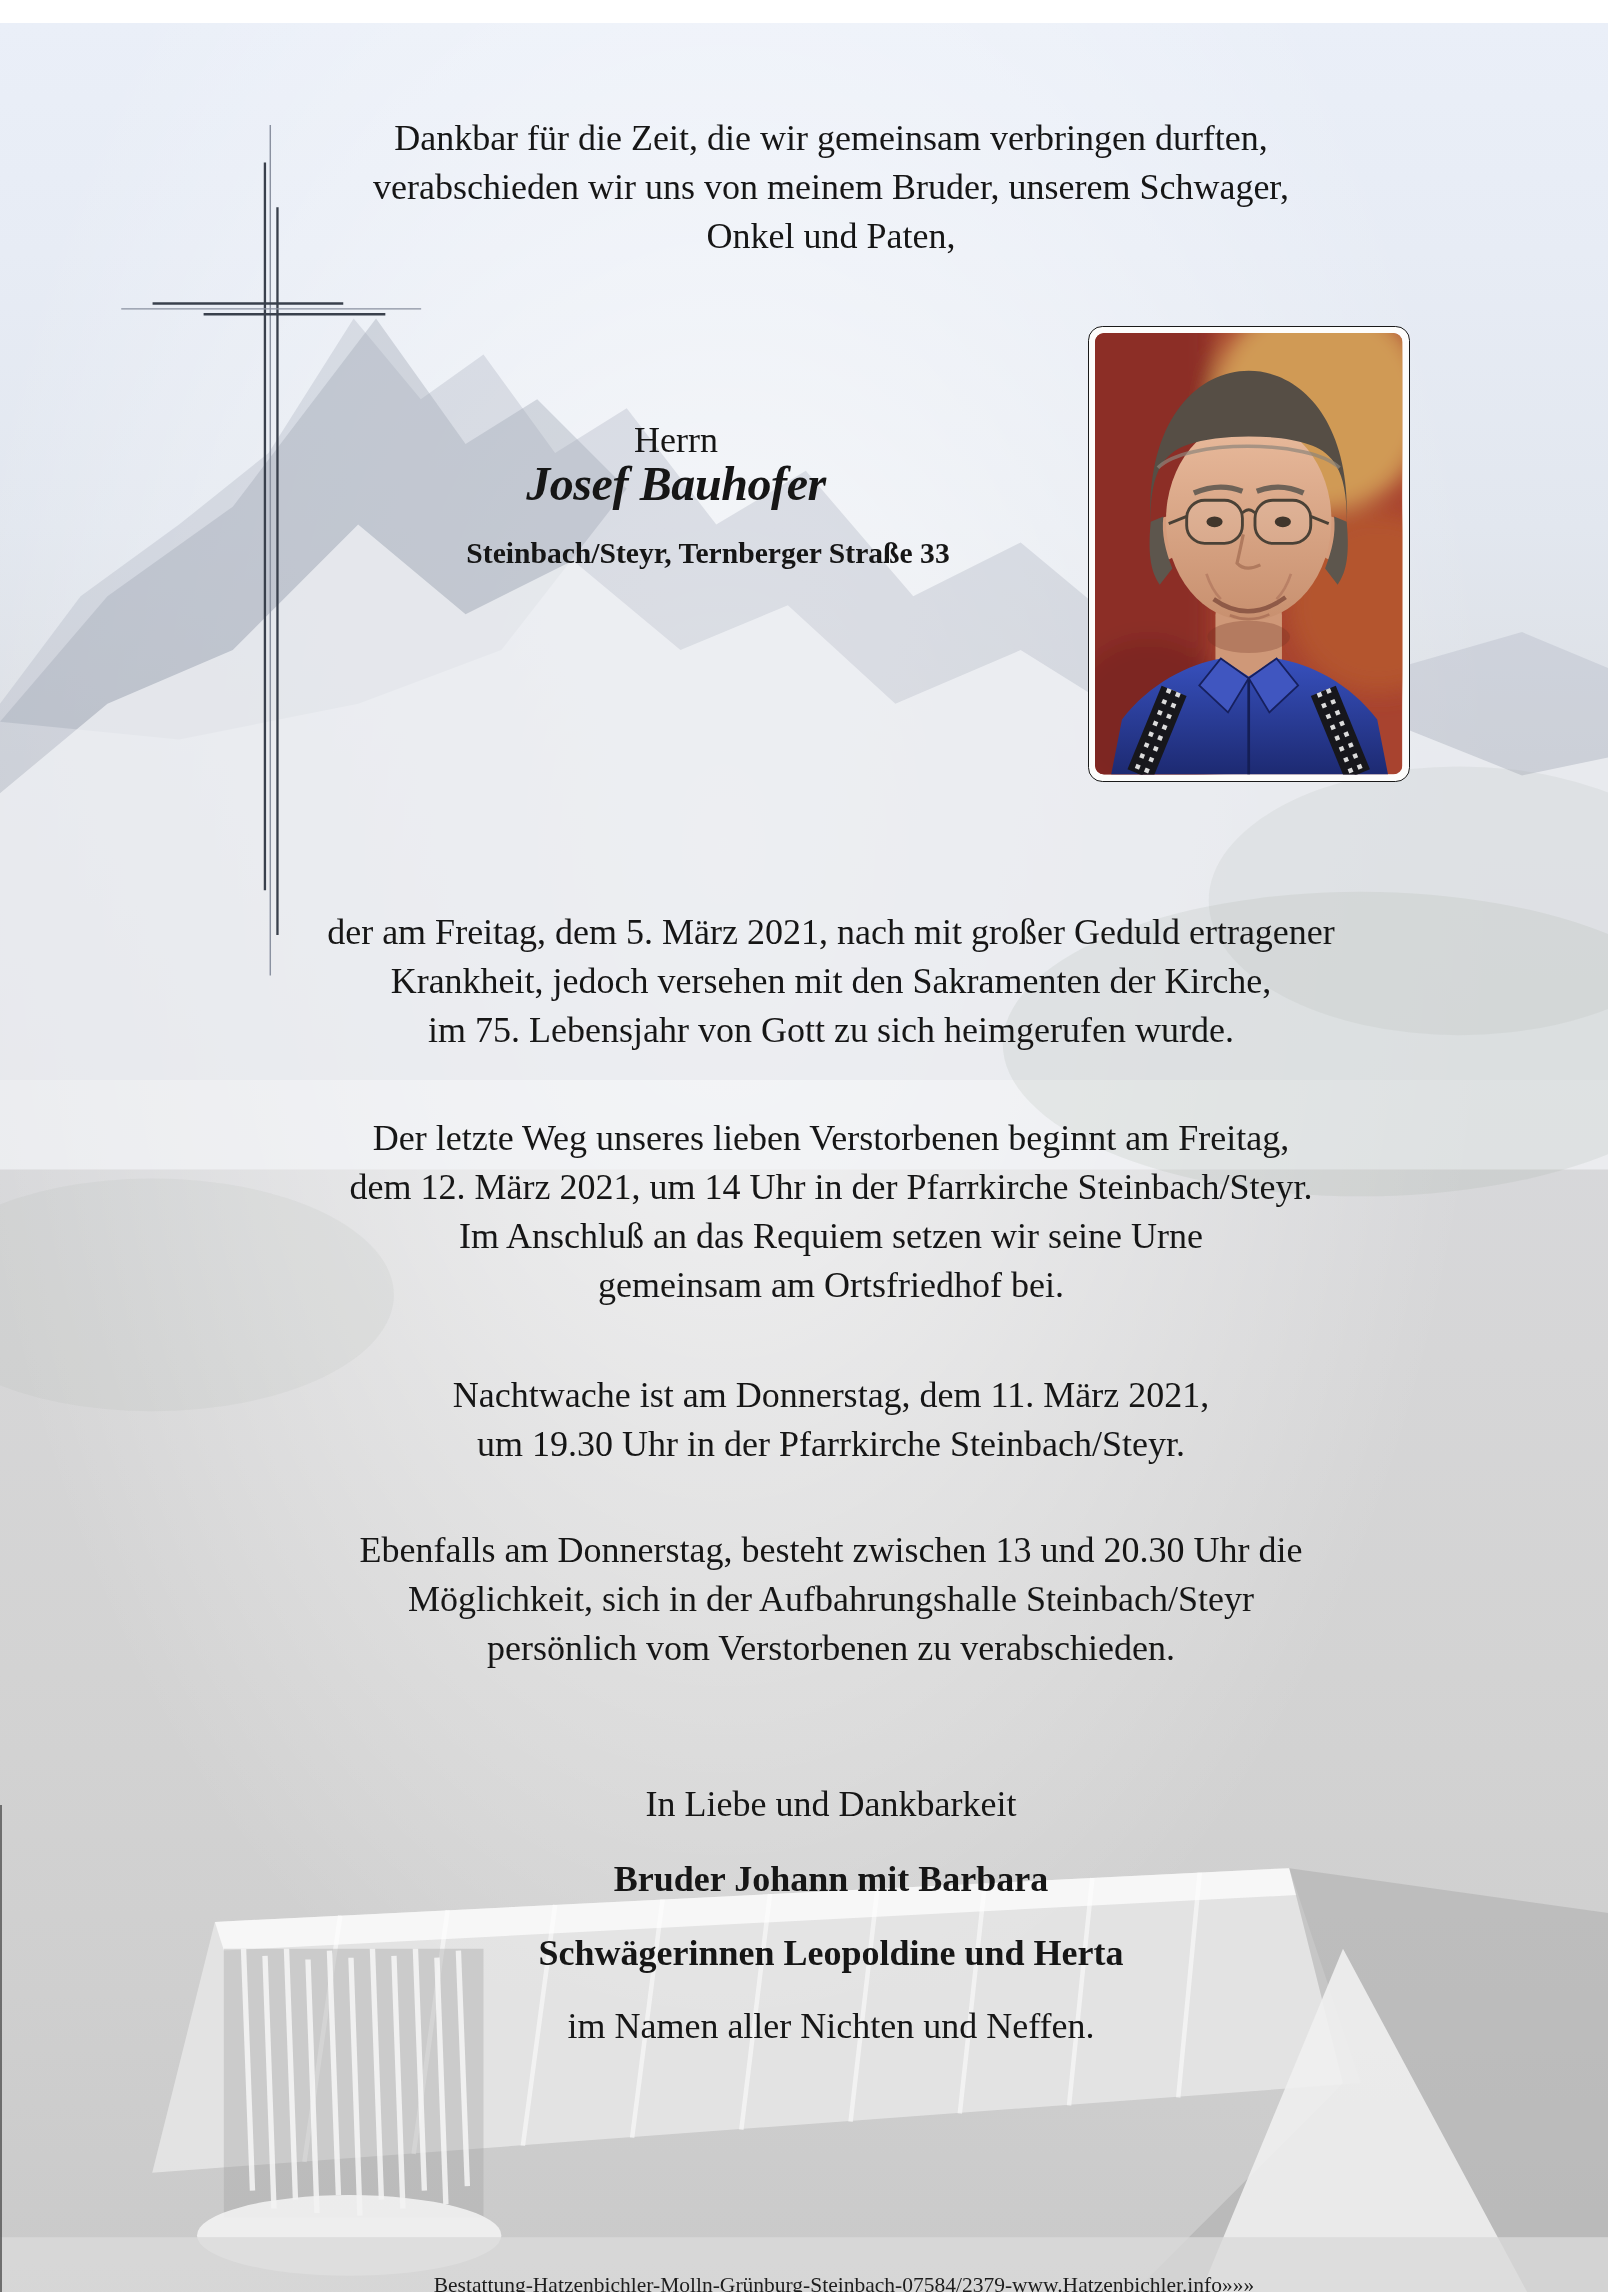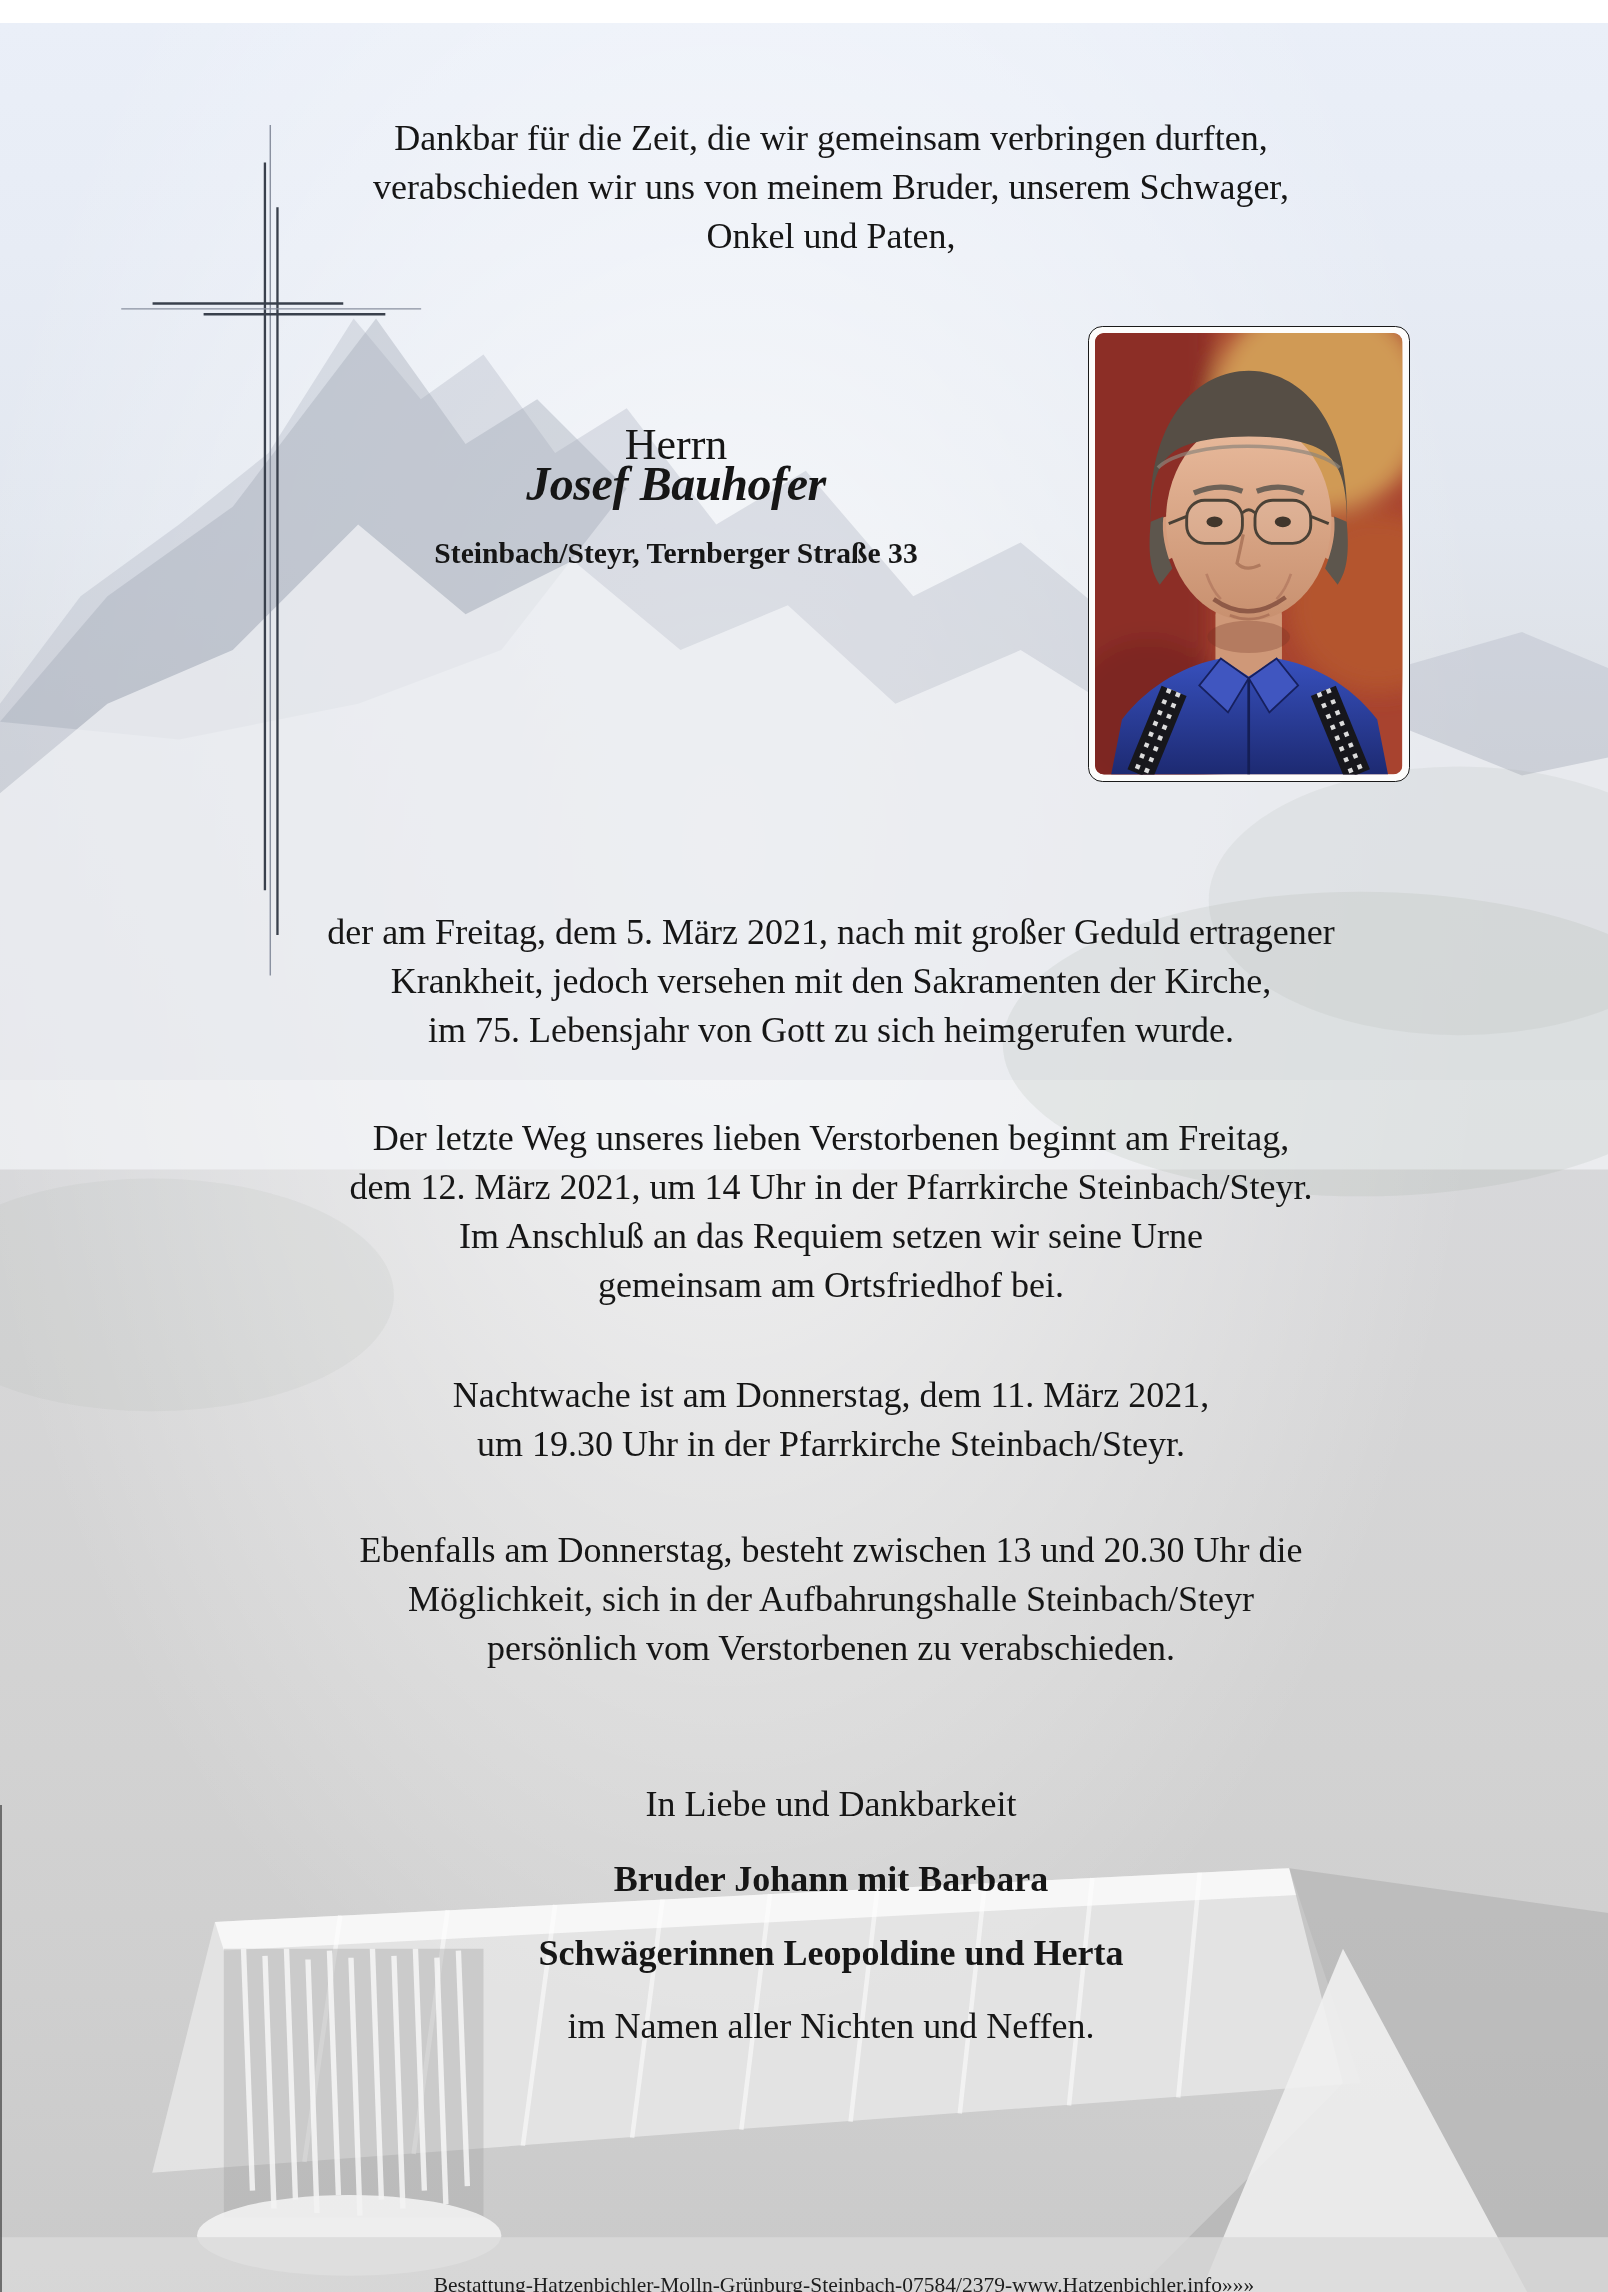--- a/index.html
+++ b/index.html
@@ -31,25 +31,25 @@
   .p3{top:1348px;}
   .p4{top:1503px;}
   .closing{position:absolute;left:0;width:1608px;text-align:center;
            font-size:36px;line-height:49px;transform:translateX(27px);}
   .c0{top:1757px;}
   .c1{top:1832px;font-weight:bold;}
   .c2{top:1906px;font-weight:bold;}
   .c3{top:1979px;}
 
   .nameblock{position:absolute;left:0;top:0;width:1352px;text-align:center;}
-  .salutation{position:absolute;left:0;top:396px;width:1352px;font-size:44px;}
+  .salutation{position:absolute;left:0;top:396px;width:1352px;font-size:36px;}
   .deceased-name{position:absolute;left:0;top:433px;width:1352px;
                  font-size:48px;font-weight:bold;letter-spacing:-0.4px;font-style:italic;}
   .deceased-address{position:absolute;left:0;top:514px;width:1352px;
-                    font-size:29.6px;font-weight:bold;}
+                    font-size:29.6px;font-weight:bold;padding-left:32px;}
 
   .photo-frame{
     position:absolute;left:1088px;top:303px;
     width:322px;height:456px;box-sizing:border-box;
     background:#fdfdfc;border:1.8px solid #1a1a1a;border-radius:14.3px;
     padding:6.3px;
   }
   .photo-frame svg{width:100%;height:100%;display:block;border-radius:8px;}
 
   .footer{

